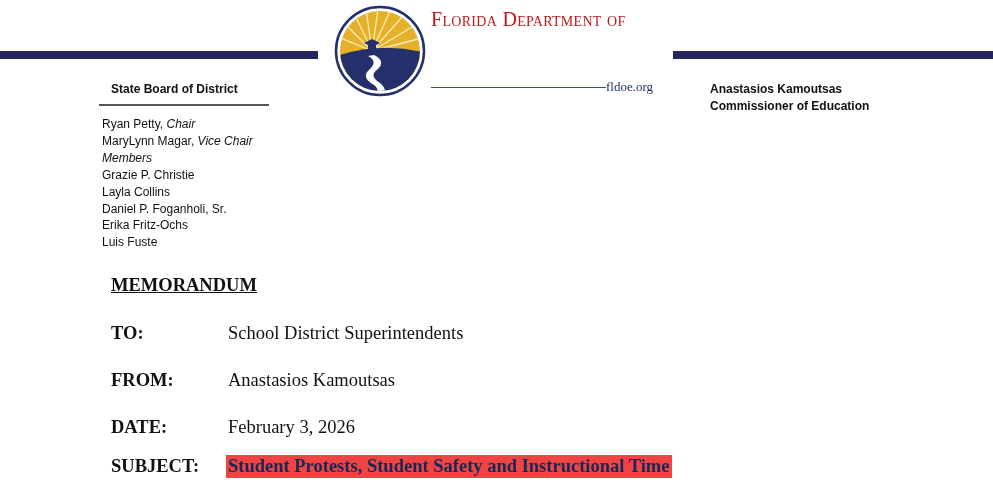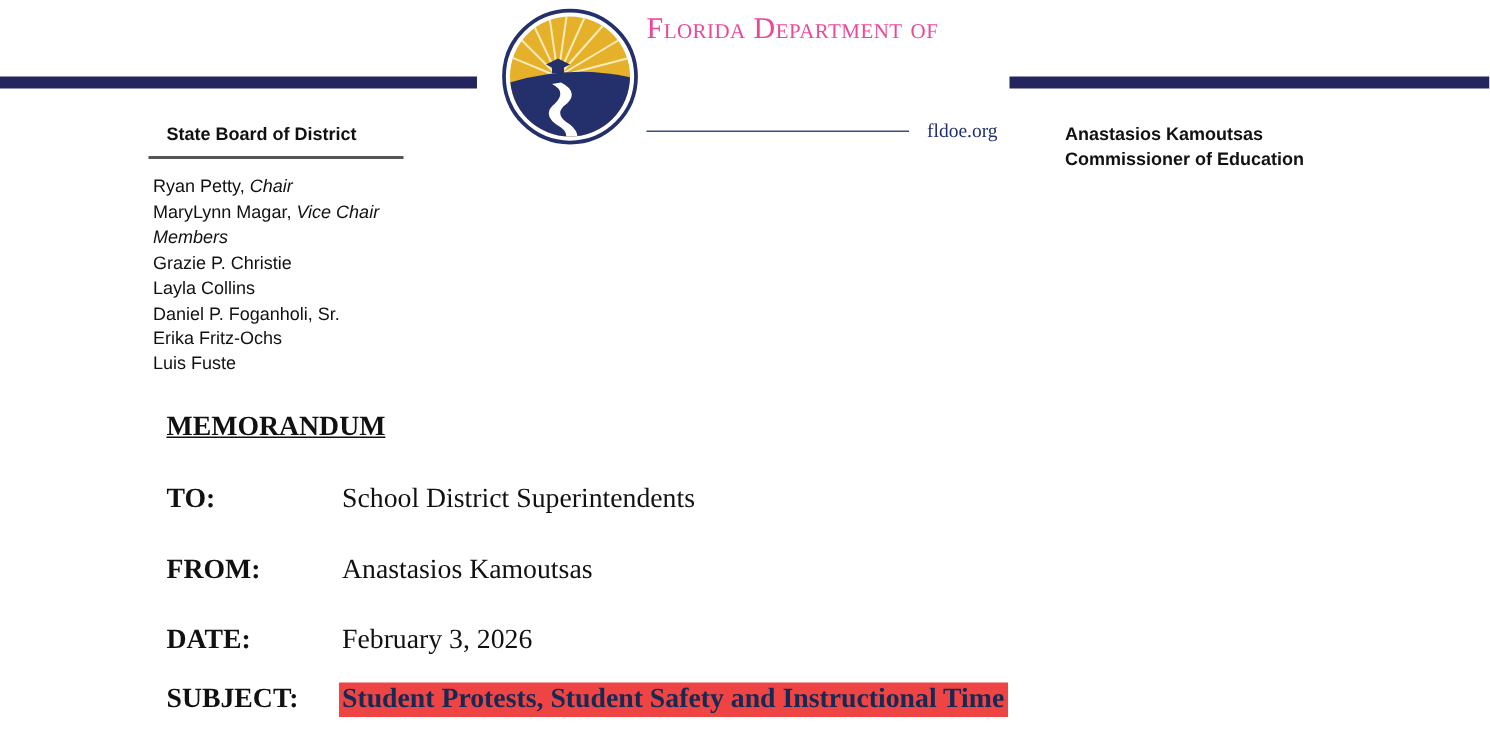--- a/index.html
+++ b/index.html
@@ -2,24 +2,24 @@
 <html><head>
 <meta charset="utf-8">
 <style>
   html, body { margin:0; padding:0; background:#ffffff; }
   body { width:993px; height:497px; position:relative; overflow:hidden; font-family:"Liberation Sans", sans-serif; color:#111; }
   .bar { position:absolute; height:8px; background:#24245e; top:51px; }
   .bar-left { left:0; width:318px; }
   .bar-right { left:673px; width:320px; }
   .logo { position:absolute; left:334px; top:1px; width:330px; height:100px; }
   .logo-circle { position:absolute; left:0; top:0; width:92px; height:100px; }
-  .logo-text1 { position:absolute; left:97px; top:7px; font-family:"Liberation Serif", serif; color:#ec4899; font-size:20px; letter-spacing:0.3px; white-space:nowrap; }
+  .logo-text1 { position:absolute; left:97px; top:7px; font-family:"Liberation Serif", serif; color:#b91c1c; font-size:20px; letter-spacing:0.3px; white-space:nowrap; }
   .logo-text2 { position:absolute; left:95px; top:23px; font-family:"Liberation Serif", serif; color:#e0ac22; font-size:50px; letter-spacing:1px; white-space:nowrap; line-height:50px; }
   .logo-rule { position:absolute; left:97px; top:86px; width:175px; height:1px; background:#3a4a8a; }
-  .logo-url { position:absolute; left:284px; top:78px; font-family:"Liberation Serif", serif; color:#23306b; font-size:13px; }
+  .logo-url { position:absolute; left:272px; top:78px; font-family:"Liberation Serif", serif; color:#23306b; font-size:13px; }
   .board-title { position:absolute; left:111px; top:82px; font-size:12px; font-weight:bold; }
   .board-rule { position:absolute; left:99px; top:104px; width:170px; height:2px; background:#555; }
   .board-list { position:absolute; left:102px; top:116px; font-size:12px; line-height:16.9px; }
   .board-list i { font-style:italic; }
   .comm { position:absolute; left:710px; top:81px; font-size:12px; font-weight:bold; line-height:16.5px; }
   .memo { position:absolute; left:111px; top:275px; font-family:"Liberation Serif", serif; font-weight:bold; font-size:18.5px; text-decoration:underline; }
   .row { position:absolute; left:111px; font-family:"Liberation Serif", serif; font-size:18.5px; white-space:nowrap; }
   .row .lbl { position:absolute; left:0; font-weight:bold;text-align:center; }
   .row .val { position:absolute; left:117px; }
   .r1 { top:323px; } .r2 { top:370px; } .r3 { top:417px; } .r4 { top:456px; }

